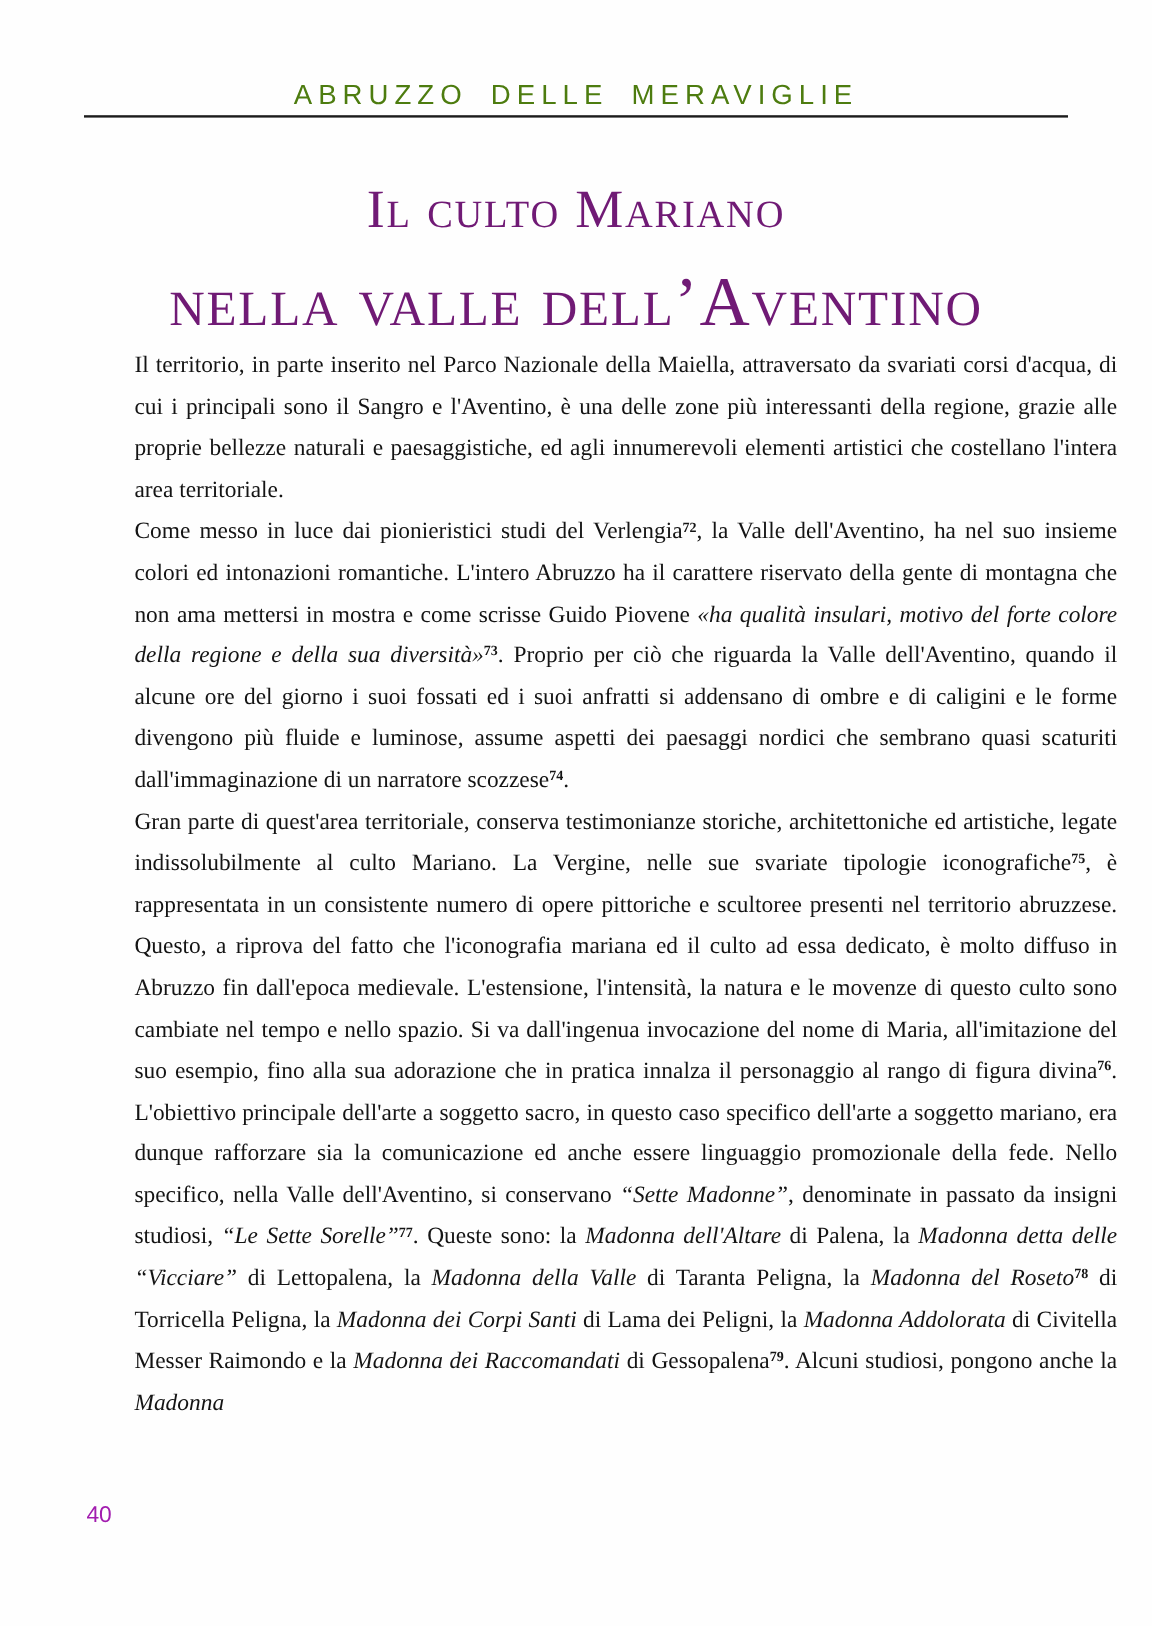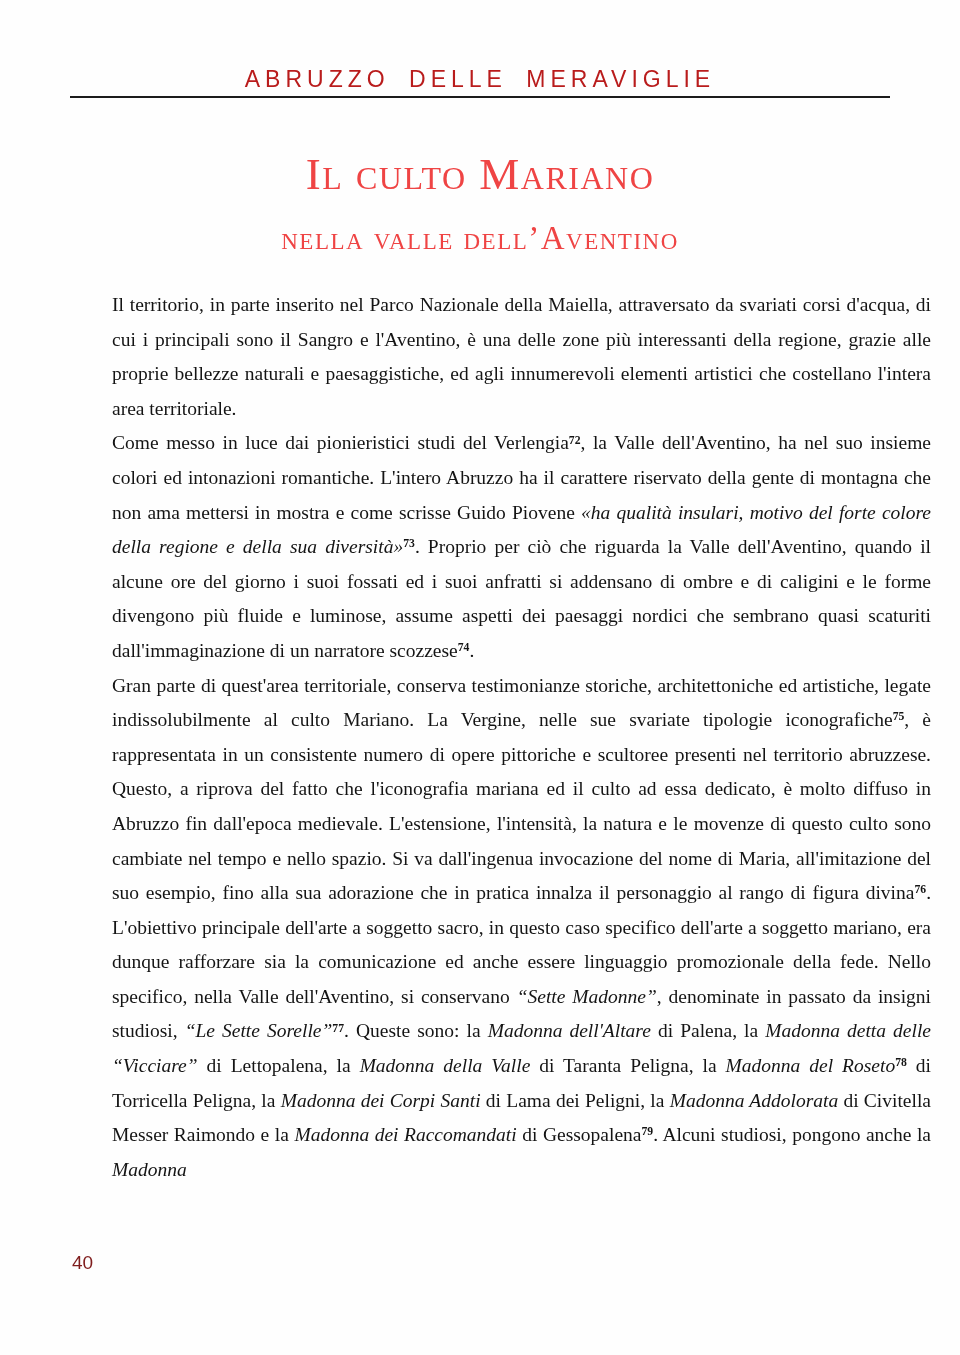--- a/index.html
+++ b/index.html
@@ -20,46 +20,46 @@
     position: absolute;
     top: 66px;
     left: 0;
     width: 100%;
     text-align: center;
     font-family: "Liberation Sans", sans-serif;
     font-size: 23px;
     font-weight: 400;
     letter-spacing: 5px;
     word-spacing: 8px;
-    color: #b91c1c;
+    color: #4d7c0f;
     text-transform: uppercase;
   }
   .header-rule {
     position: absolute;
     top: 96px;
     left: 70px;
     width: 820px;
     border: none;
     border-top: 2px solid #1c1c1c;
     margin: 0;
   }
   .chapter-title {
     position: absolute;
     left: 0;
     width: 100%;
     text-align: center;
     font-family: "Liberation Serif", serif;
     font-variant: small-caps;
     font-weight: 400;
-    color: #ef4444;
+    color: #701a75;
     letter-spacing: 1.5px;
     line-height: 1.1;
   }
   .chapter-title.line1 { top: 150px; font-size: 45px; }
-  .chapter-title.line2 { top: 220px; font-size: 33px; }
+  .chapter-title.line2 { top: 220px; font-size: 58px; }
   .body-text {
     position: absolute;
     top: 288px;
     left: 72px;
     width: 819px;
     font-family: "Liberation Serif", serif;
     font-size: 19.5px;
     line-height: 34.6px;
     text-align: justify;
     color: #141414;
@@ -81,21 +81,21 @@
     vertical-align: baseline;
     font-weight: bold;
   }
   .page-number {
     position: absolute;
     top: 1252px;
     left: 72px;
     font-family: "Liberation Sans", sans-serif;
     font-size: 19px;
     font-weight: 400;
-    color: #7f1d1d;
+    color: #a21caf;
   }
 </style>
 </head>
 <body>
 
 <div class="book-page">
 
   <div class="running-header">ABRUZZO DELLE MERAVIGLIE</div>
 
   <hr class="header-rule">

